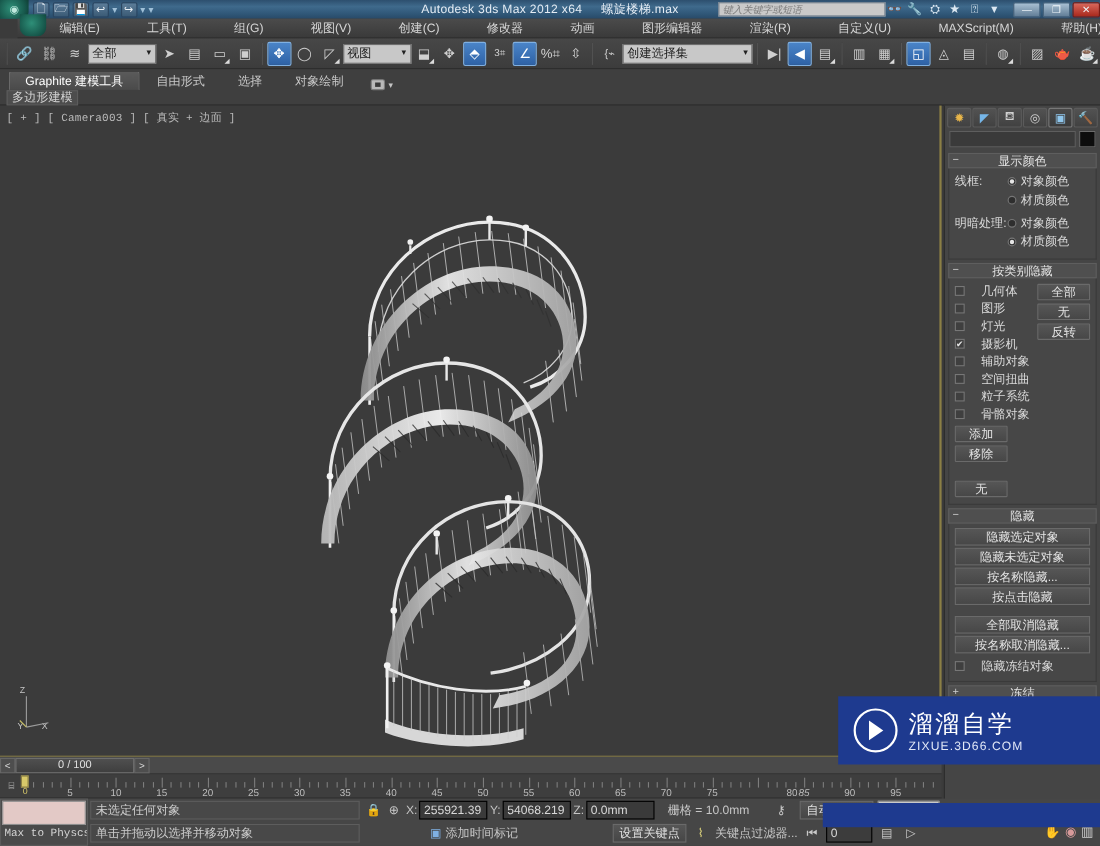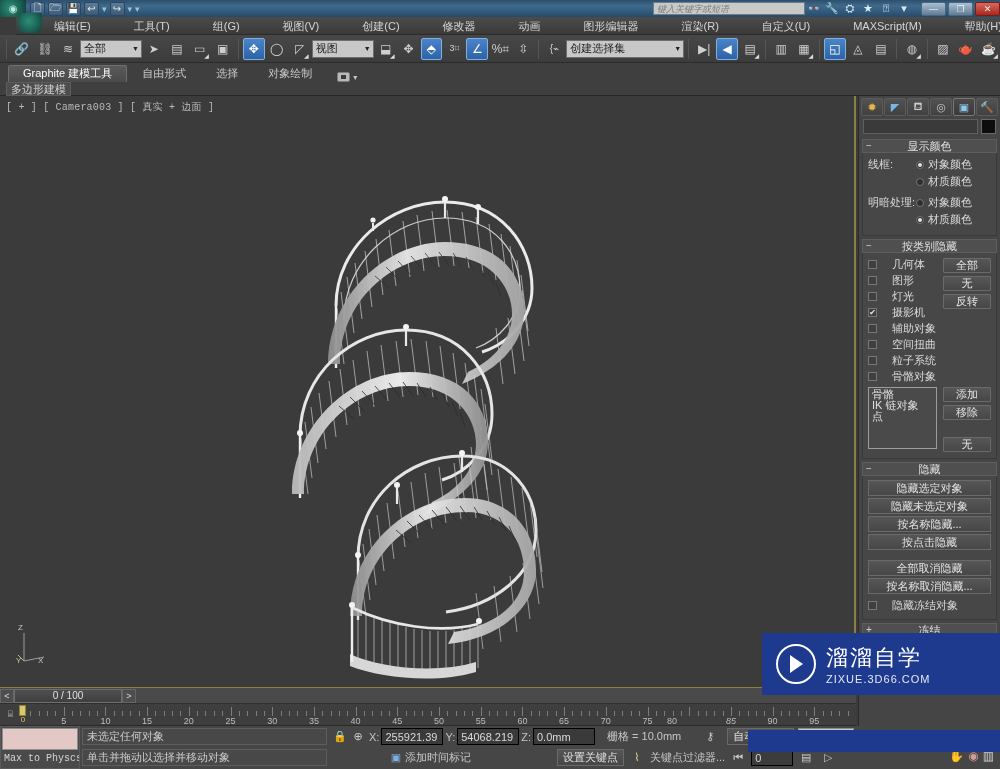--- a/index.html
+++ b/index.html
@@ -317,20 +317,24 @@
     <div class="tb-logo">◉</div>
     <div class="qat">
       <div class="qat-btn">🗋</div>
       <div class="qat-btn">🗁</div>
       <div class="qat-btn">💾</div>
       <div class="qat-btn">↩</div>
       <span class="qat-sep">▾</span>
       <div class="qat-btn">↪</div>
       <span class="qat-sep">▾</span>
       <span class="qat-sep">▾</span>
+    </div>
+    <div class="tb-title">
+      <b>Autodesk 3ds Max  2012 x64</b>
+      <span class="fname">螺旋楼梯.max</span>
     </div>
     <div class="tb-right">
       <div class="searchbox">键入关键字或短语</div>
       <div class="tb-ico">👓</div>
       <div class="tb-ico">🔧</div>
       <div class="tb-ico">⛭</div>
       <div class="tb-ico">★</div>
       <div class="tb-ico">⍰</div>
       <div class="tb-ico">▾</div>
       <div class="wbtns">
@@ -717,23 +721,20 @@
               <span>骨骼对象</span>
             </div>
           </div>
           <div class="cat-btns">
             <div class="pbtn">全部</div>
             <div class="pbtn">无</div>
             <div class="pbtn">反转</div>
           </div>
         </div>
         <div class="list-wrap">
-          <div class="lbox" style="white-space:pre-line">骨骼
-IK 链对象
-点</div>
           <div class="lbtns">
             <div class="pbtn">添加</div>
             <div class="pbtn">移除</div>
             <div class="spacer"></div>
             <div class="pbtn">无</div>
           </div>
         </div>
       </div>
     </div>
 
@@ -897,21 +898,21 @@
         <div class="num" style="left: 250.2px;">30</div>
         <div class="num" style="left: 291.9px;">35</div>
         <div class="num" style="left: 333.6px;">40</div>
         <div class="num" style="left: 375.3px;">45</div>
         <div class="num" style="left: 417px;">50</div>
         <div class="num" style="left: 458.7px;">55</div>
         <div class="num" style="left: 500.4px;">60</div>
         <div class="num" style="left: 542.1px;">65</div>
         <div class="num" style="left: 583.8px;">70</div>
         <div class="num" style="left: 625.5px;">75</div>
-        <div class="num" style="left: 650px;">80</div>
+        <div class="num" style="left: 698px;">80</div>
         <div class="num" style="left: 708.9px; font-style: italic;">85</div>
         <div class="num" style="left: 750.6px;">90</div>
         <div class="num" style="left: 792.3px;">95</div>
         <div class="playhead" style="left: -3px;"></div>
         <div class="phnum" style="left: 1px;">0</div>
       </div>
   </div>
 
   <div class="statusarea">
     <div class="mx-panel">

